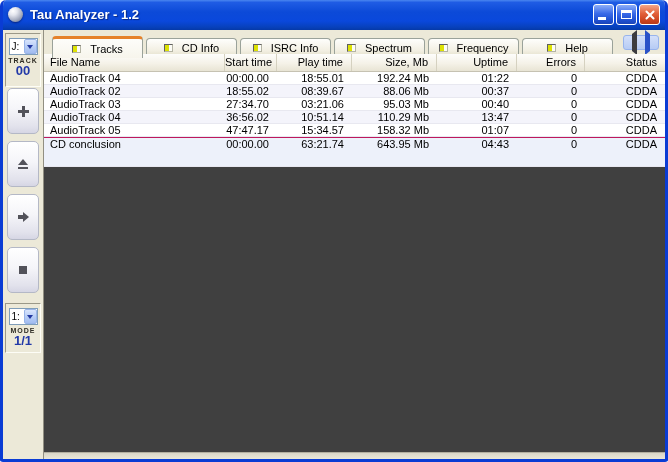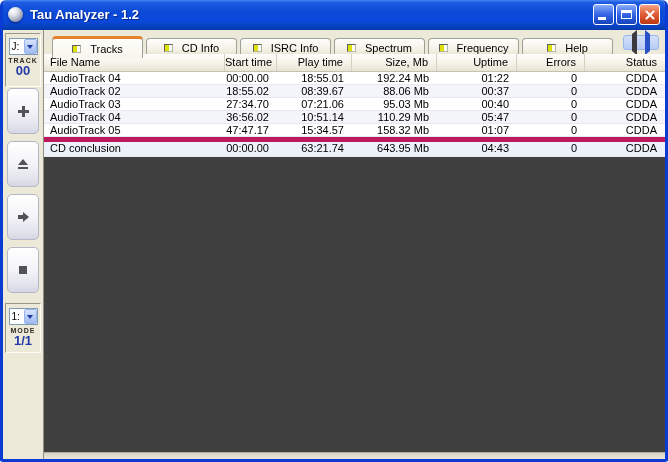--- a/index.html
+++ b/index.html
@@ -120,21 +120,21 @@
   }
   .hcell{line-height:17px;border-right:1px solid #d5d1c0;padding-right:8px;text-align:right;white-space:nowrap;overflow:hidden;cursor:default;}
   .c0{width:181px;text-align:left;padding-left:6px;padding-right:0;}
   .c1{width:52px;} .c2{width:75px;} .c3{width:85px;} .c4{width:80px;} .c5{width:68px;}
   .c6{flex:1;border-right:none;}
   .rows{font-size:11px;color:#000;}
   .trow{display:flex;height:13px;border-bottom:1px solid #e8e8f0;background:#ffffff;cursor:default;}
   .trow:nth-child(even){background:#f4f4fb;}
   .tcell{line-height:12px;padding-right:8px;text-align:right;white-space:nowrap;overflow:hidden;}
   .tcell.c0{padding-left:6px;padding-right:0;text-align:left;}
-  .trow.summary{background:#edf1fa;border-top:5px solid #be185d;height:20px;}
+  .trow.summary{background:#edf1fa;border-top:1px solid #be185d;height:30px;}
   .bottom-strip{
     position:absolute;left:0;right:0;bottom:0;height:7px;
     background:linear-gradient(180deg,#d9d6c8,#e9e6d7);border-top:1px solid #b2afa0;
   }
 </style>
 </head>
 <body>
 
 <div class="window">
 
@@ -255,32 +255,32 @@
           <div class="tcell c1">18:55.02</div>
           <div class="tcell c2">08:39.67</div>
           <div class="tcell c3">88.06 Mb</div>
           <div class="tcell c4">00:37</div>
           <div class="tcell c5">0</div>
           <div class="tcell c6">CDDA</div>
         </div>
           <div class="trow">
           <div class="tcell c0">AudioTrack 03</div>
           <div class="tcell c1">27:34.70</div>
-          <div class="tcell c2">07:21.06</div>
+          <div class="tcell c2">03:21.06</div>
           <div class="tcell c3">95.03 Mb</div>
           <div class="tcell c4">00:40</div>
           <div class="tcell c5">0</div>
           <div class="tcell c6">CDDA</div>
         </div>
           <div class="trow">
           <div class="tcell c0">AudioTrack 04</div>
           <div class="tcell c1">36:56.02</div>
           <div class="tcell c2">10:51.14</div>
           <div class="tcell c3">110.29 Mb</div>
-          <div class="tcell c4">05:47</div>
+          <div class="tcell c4">13:47</div>
           <div class="tcell c5">0</div>
           <div class="tcell c6">CDDA</div>
         </div>
           <div class="trow">
           <div class="tcell c0">AudioTrack 05</div>
           <div class="tcell c1">47:47.17</div>
           <div class="tcell c2">15:34.57</div>
           <div class="tcell c3">158.32 Mb</div>
           <div class="tcell c4">01:07</div>
           <div class="tcell c5">0</div>

